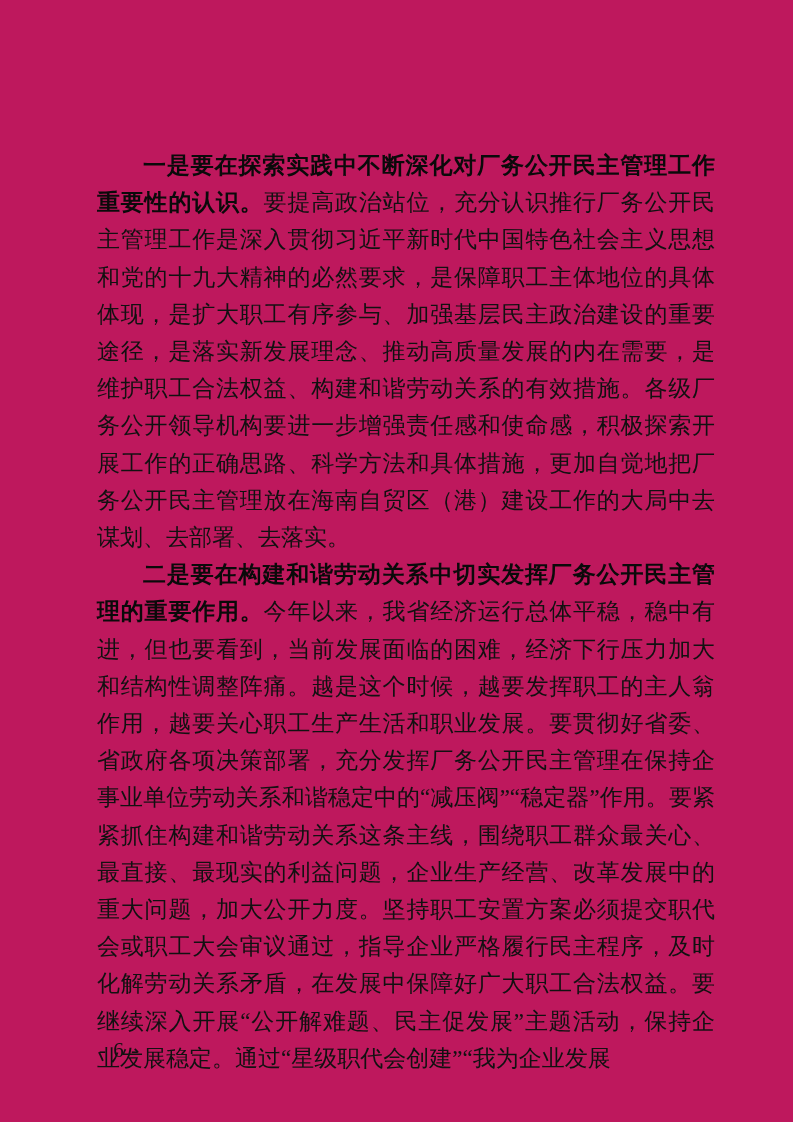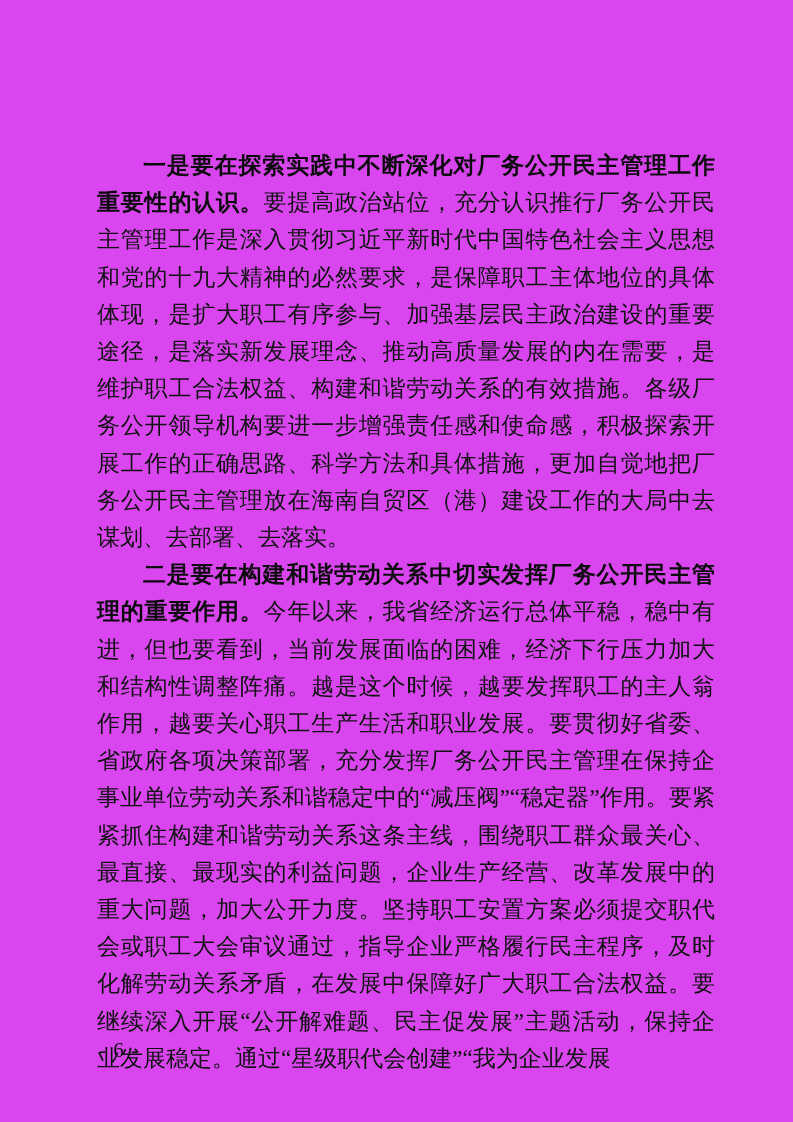--- a/index.html
+++ b/index.html
@@ -13,21 +13,21 @@
     position: relative;
     overflow: hidden;
     font-family: "Liberation Serif", "DejaVu Serif", serif;
   }
   .page {
     position: absolute;
     left: 0;
     top: 0;
     width: 793px;
     height: 1122px;
-    background: #d946ef;
+    background: #be185d;
   }
   .text-block {
     position: absolute;
     left: 97px;
     top: 147px;
     width: 618px;
     color: #111111;
     font-size: 23px;
     line-height: 37.2px;
     text-align: justify;

